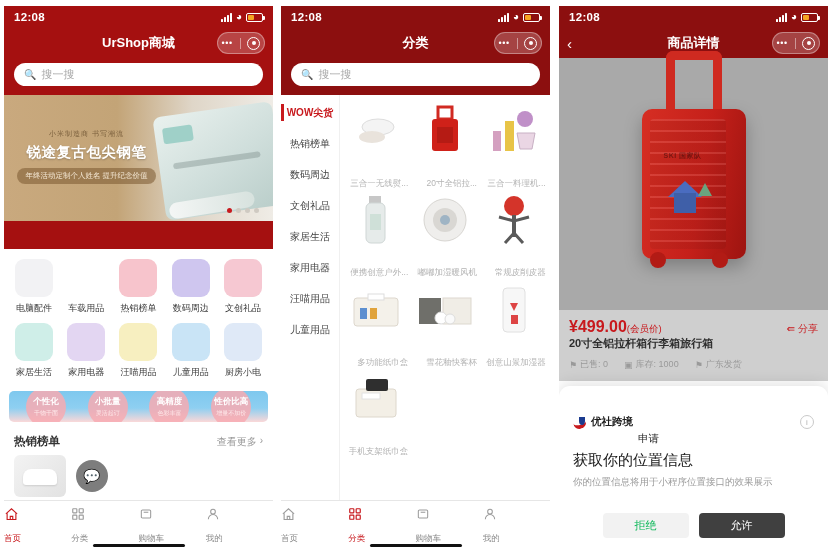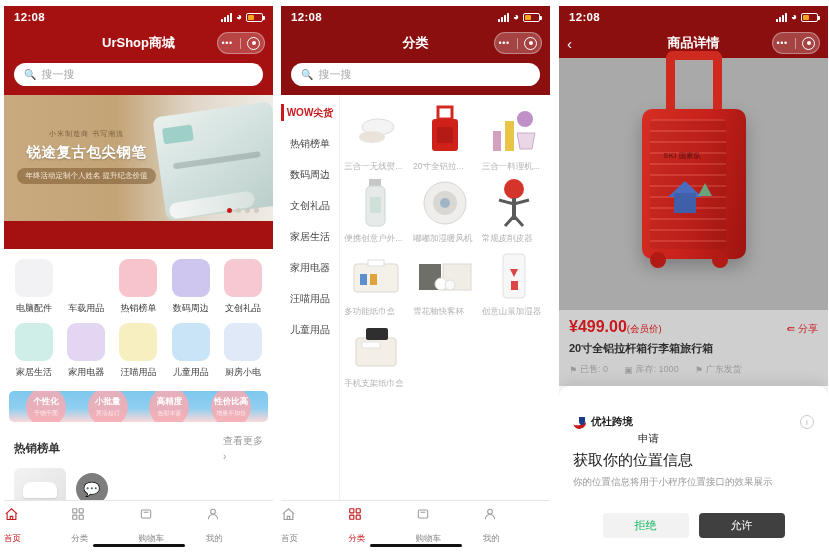--- a/index.html
+++ b/index.html
@@ -68,21 +68,21 @@
 
   
   .promo{margin:8px 5px 0;height:31px;border-radius:5px;background:linear-gradient(180deg,#7ec8ee 0%,#8ecff1 55%,#fbd8d8 100%);position:relative;overflow:hidden;display:flex;align-items:center;justify-content:space-around;padding:0 6px;}
   .pcirc{width:40px;height:40px;border-radius:50%;background:rgba(247,170,178,.85);display:flex;flex-direction:column;align-items:center;justify-content:center;gap:1px;}
   .pc-t{font-size:8.5px;font-weight:bold;color:#fff;}
   .pc-s{font-size:6px;color:#ffe9ea;}
 
   
   .sec-head{display:flex;align-items:center;justify-content:space-between;padding:12px 10px 6px;}
   .sec-t{font-size:11.5px;font-weight:bold;color:#333;}
-  .sec-m{font-size:10px;color:#9a9a9a;display:flex;align-items:flex-start;gap:3px;flex-direction:column;}
+  .sec-m{font-size:10px;color:#9a9a9a;display:flex;align-items:flex-start;gap:3px;}
   .hotrow{display:flex;align-items:center;padding:0 10px;gap:10px;}
   .hot-img{width:52px;height:42px;border-radius:6px;background:linear-gradient(135deg,#f3f3f3,#e2e2e2);position:relative;flex:none;}
   .hot-img:after{content:"";position:absolute;left:9px;top:14px;width:34px;height:16px;background:#fff;border-radius:8px 8px 3px 3px;box-shadow:0 1px 2px rgba(0,0,0,.12);}
   .hot-tx{flex:1;}
   .hot-n{font-size:12px;font-weight:bold;color:#2b2b2b;}
   .hot-d{font-size:9.5px;color:#a6a6a6;margin-top:3px;}
   .hot-p{font-size:12px;color:#c8191d;font-weight:bold;margin-top:4px;}
   .chatbtn{width:32px;height:32px;border-radius:50%;background:#7d7d7d;display:flex;align-items:center;justify-content:center;color:#fff;font-size:14px;flex:none;}
 
   
@@ -96,40 +96,40 @@
 
   
   .catpage{display:flex;height:417px;}
   .sidebar{width:58px;background:#fff;border-right:.5px solid #f0f0f0;padding-top:2px;overflow:hidden;}
   .sb-it{height:31px;display:flex;align-items:center;justify-content:center;font-size:10px;color:#444;position:relative;}
   .sb-it.on{color:#c8191d;font-weight:bold;}
   .sb-it.on:before{content:"";position:absolute;left:0;top:7px;bottom:7px;width:2.5px;background:#c8191d;}
   .prodgrid{flex:1;padding:8px 4px;display:grid;grid-template-columns:repeat(3,1fr);gap:4px;align-content:start;}
   .pcell{display:flex;flex-direction:column;align-items:center;}
   .pimg{width:56px;height:56px;display:flex;align-items:center;justify-content:center;}
-  .pname{font-size:8.5px;color:#b4b4b4;margin-top:3px;text-align:left;line-height:1.1;white-space:nowrap;overflow:hidden;text-overflow:ellipsis;width:64px;}
+  .pname{font-size:8.5px;color:#b4b4b4;margin-top:20px;text-align:right;line-height:1.1;white-space:nowrap;overflow:hidden;text-overflow:ellipsis;width:64px;}
 
   
   .gallery{height:252px;background:#a9a9a9;position:relative;display:flex;align-items:center;justify-content:center;}
   .case{width:104px;height:150px;background:linear-gradient(100deg,#d62e23 0%,#c5201a 55%,#9d1410 100%);border-radius:10px;position:relative;box-shadow:0 8px 18px rgba(0,0,0,.25);}
   .case:before{content:"";position:absolute;left:8px;right:20px;top:10px;bottom:10px;background:repeating-linear-gradient(180deg,rgba(255,255,255,.10) 0 2px,rgba(0,0,0,.06) 2px 11px);border-radius:4px;}
   .handle{position:absolute;left:50%;transform:translateX(-50%);top:-58px;width:56px;height:58px;border:9px solid #cf2a20;border-bottom:none;border-radius:7px 7px 0 0;box-sizing:border-box;}
   .wheel{position:absolute;bottom:-9px;width:16px;height:16px;border-radius:50%;background:#b21b15;}
   .wheel.l{left:8px;}.wheel.r{right:18px;}
   .art{position:absolute;left:18px;bottom:30px;width:52px;height:52px;}
   .art .house{position:absolute;left:14px;top:16px;width:22px;height:20px;background:#3f5fa8;}
   .art .roof{position:absolute;left:8px;top:4px;width:0;height:0;border-left:17px solid transparent;border-right:17px solid transparent;border-bottom:16px solid #4a6cc0;}
   .art .tree{position:absolute;right:0;top:6px;width:0;height:0;border-left:7px solid transparent;border-right:7px solid transparent;border-bottom:13px solid #6aa47e;}
   .logo-emb{position:absolute;left:22px;top:42px;font-size:7px;color:rgba(60,10,8,.55);font-weight:bold;letter-spacing:.5px;}
   .infocard{background:#cfcfcf;padding:8px 10px 10px;}
   .pricerow{display:flex;align-items:baseline;justify-content:space-between;}
   .price{font-size:16px;font-weight:bold;color:#c8191d;}
   .price small{font-size:9.5px;font-weight:normal;}
   .share{font-size:10px;color:#c8191d;display:flex;align-items:center;gap:3px;}
-  .dtitle{font-size:11px;font-weight:bold;color:#2d2d2d;margin-top:5px;}
+  .dtitle{font-size:11px;font-weight:bold;color:#2d2d2d;}
   .metarow{display:flex;gap:16px;margin-top:7px;}
   .meta{font-size:9px;color:#9a9a9a;display:flex;align-items:center;gap:3px;}
   .sheet{position:absolute;left:0;right:0;bottom:0;background:#fff;border-radius:11px 11px 0 0;padding:12px 14px 14px;box-shadow:0 -4px 14px rgba(0,0,0,.10);}
   .sh-head{display:flex;align-items:center;gap:5px;}
   .sh-logo{width:13px;height:13px;position:relative;}
   .sh-logo:before{content:"";position:absolute;inset:0;border-bottom:4px solid #c8191d;border-radius:0 0 50% 50%;transform:rotate(-12deg);}
   .sh-logo:after{content:"";position:absolute;left:6px;top:1px;width:6px;height:8px;background:#1b3b8f;border-radius:0 0 50% 50%;}
   .sh-app{font-size:10.5px;font-weight:bold;color:#1d1d1d;}
   .sh-req{font-size:10.5px;color:#1d1d1d;margin-top:34px;}
   .sh-info{margin-left:auto;width:12px;height:12px;border:1px solid #c9c9c9;border-radius:50%;color:#b0b0b0;font-size:8px;display:flex;align-items:center;justify-content:center;}

